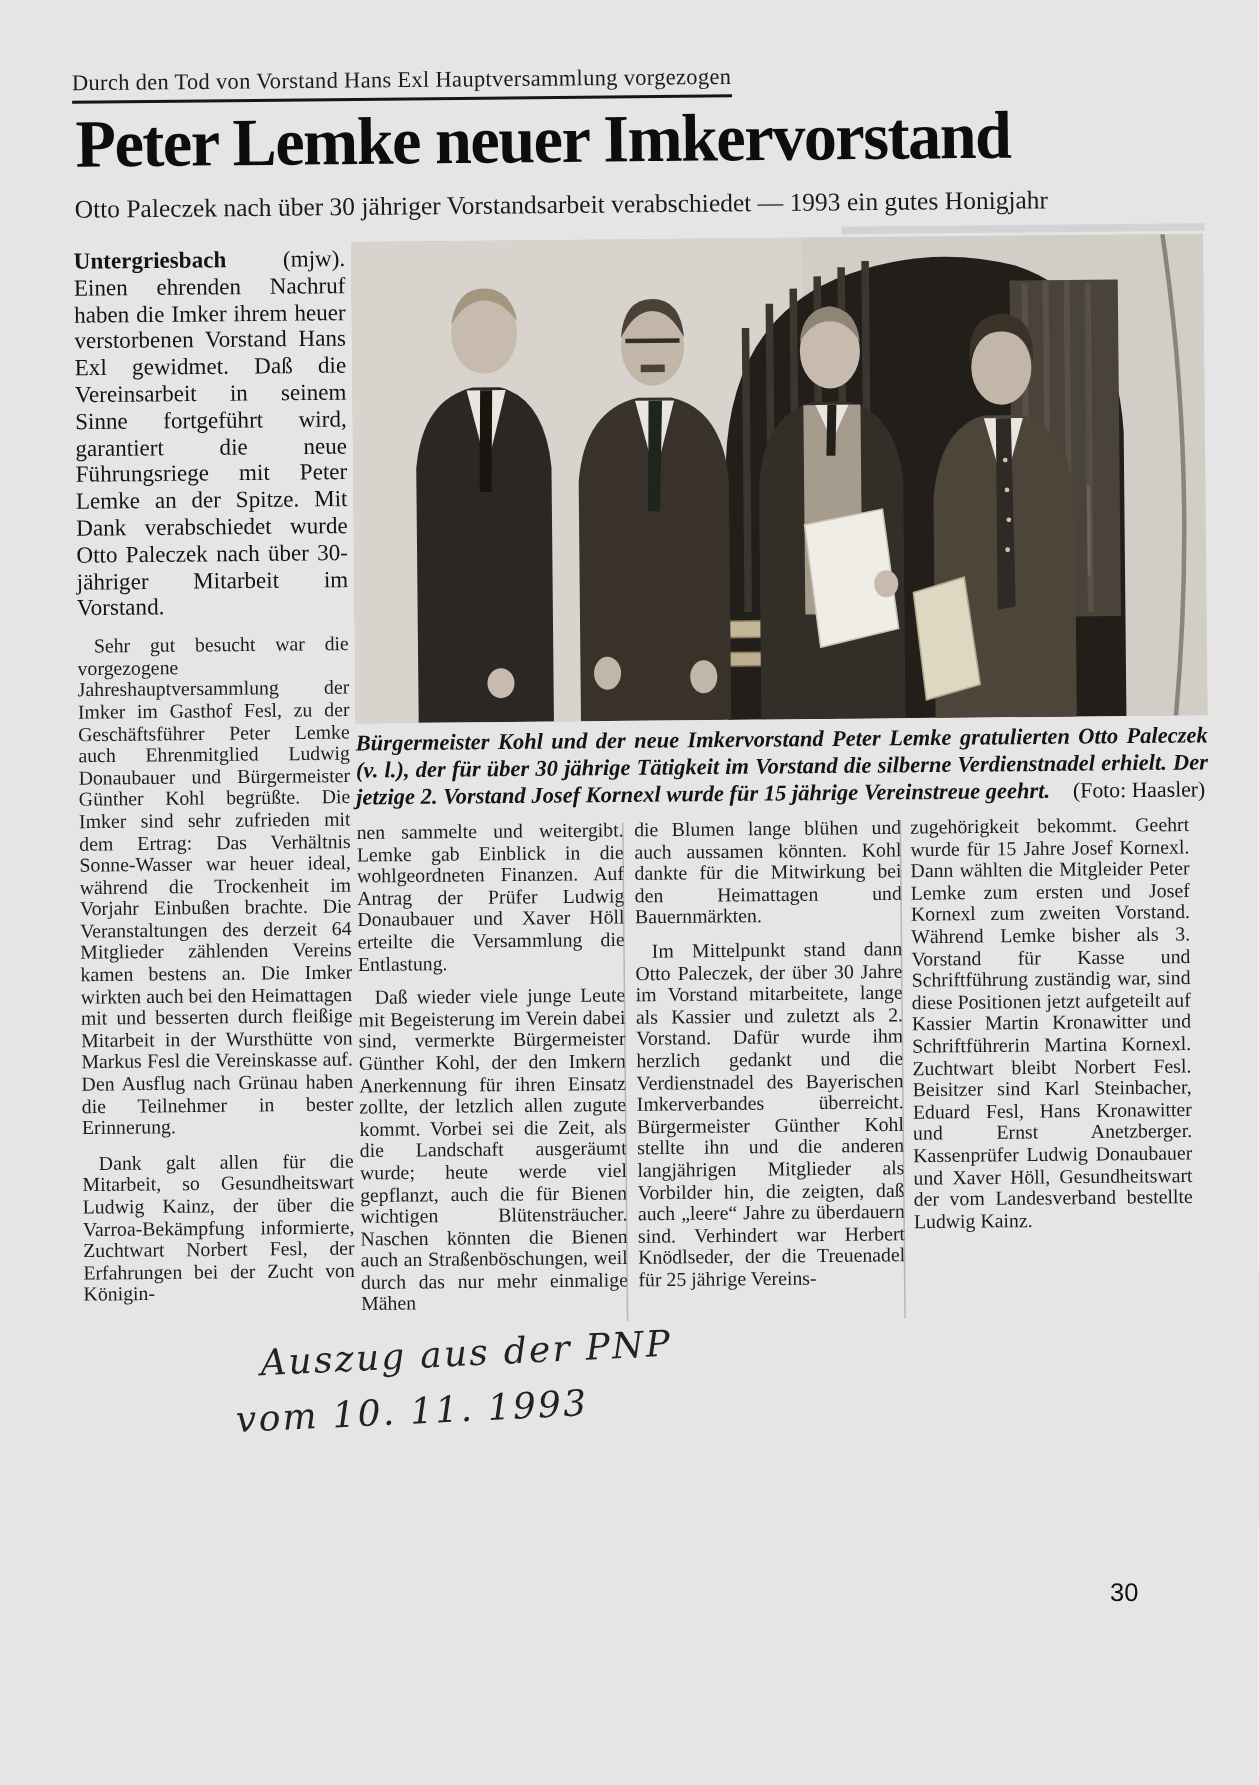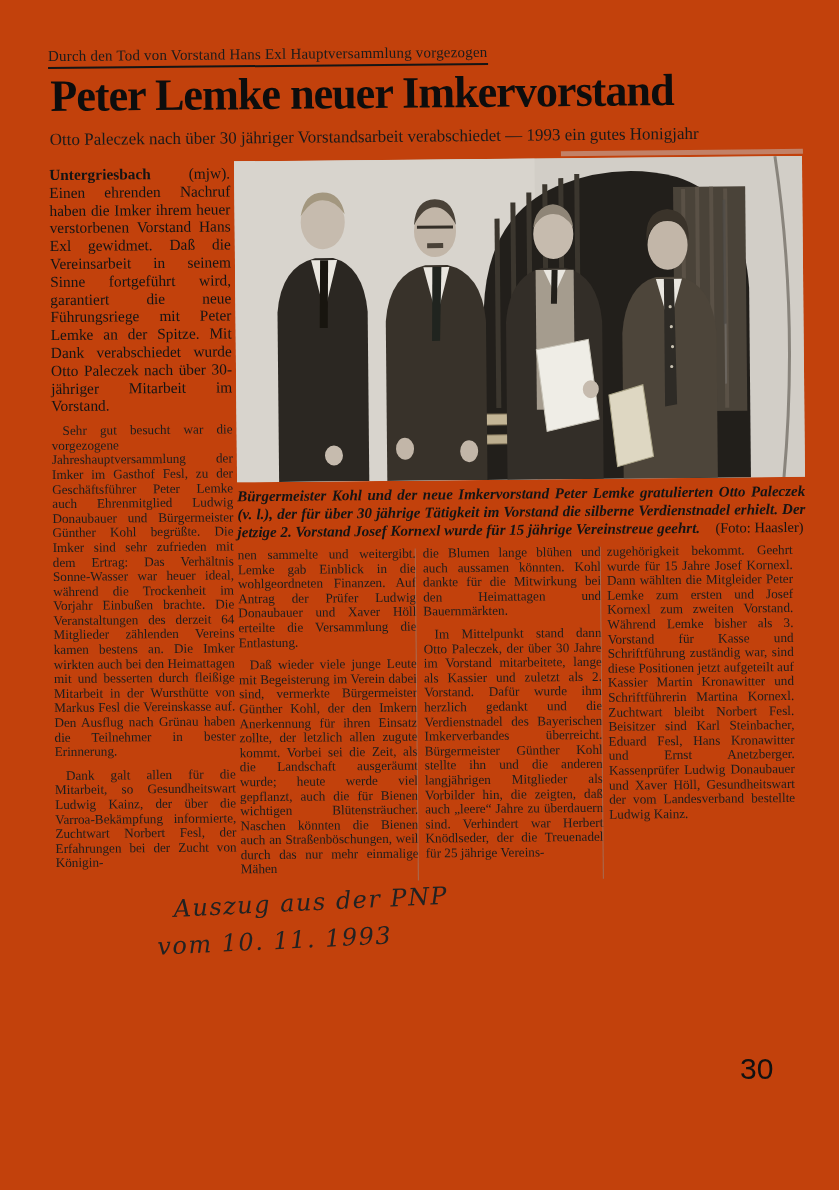--- a/index.html
+++ b/index.html
@@ -1,17 +1,17 @@
 <!DOCTYPE html>
 <html lang="de"><head>
 <meta charset="utf-8">
 <style>
   html,body{margin:0;padding:0;background:#ffffff;}
   #page{
-    position:relative;width:839px;height:1190px;background:#c2410c;
+    position:relative;width:839px;height:1190px;background:#e5e5e5;
     font-family:"Liberation Serif",serif;color:#161616;overflow:hidden;
   }
   .clip{position:absolute;left:0;top:0;width:839px;height:1190px;
     transform:rotate(-0.55deg);transform-origin:60px 60px;}
   
   .kicker{
     position:absolute;left:48px;top:48px;font-size:15px;letter-spacing:.2px;
     padding-bottom:2px;border-bottom:2px solid #151515;white-space:nowrap;color:#1b1b1b;
   }
   
@@ -61,21 +61,21 @@
     position:absolute;left:148px;top:893px;transform:rotate(-2.2deg);
     font-family:"DejaVu Serif",serif;font-style:italic;font-size:24px;
     letter-spacing:1.5px;color:#222;line-height:1.0;
   }
   .handnote .hl1{margin-left:18px;}
   .handnote .hl2{margin-top:13px;}
   .handnote div{white-space:nowrap;}
   
   .pageno{
     position:absolute;left:740px;top:1052px;font-family:"Liberation Sans",sans-serif;
-    font-size:30px;color:#111;
+    font-size:17px;color:#111;
   }
 </style>
 </head>
 <body>
 
 <div id="page">
   <div class="clip">
 
     <div class="kicker">Durch den Tod von Vorstand Hans Exl Hauptversammlung vorgezogen</div>
     <h1 class="headline" style="margin:0;">Peter Lemke neuer Imkervorstand</h1>

